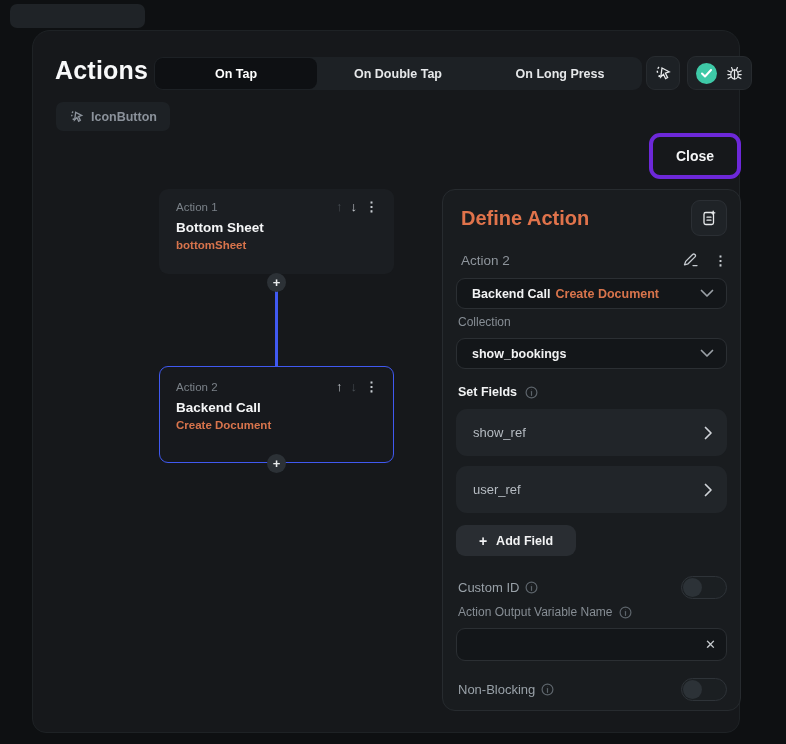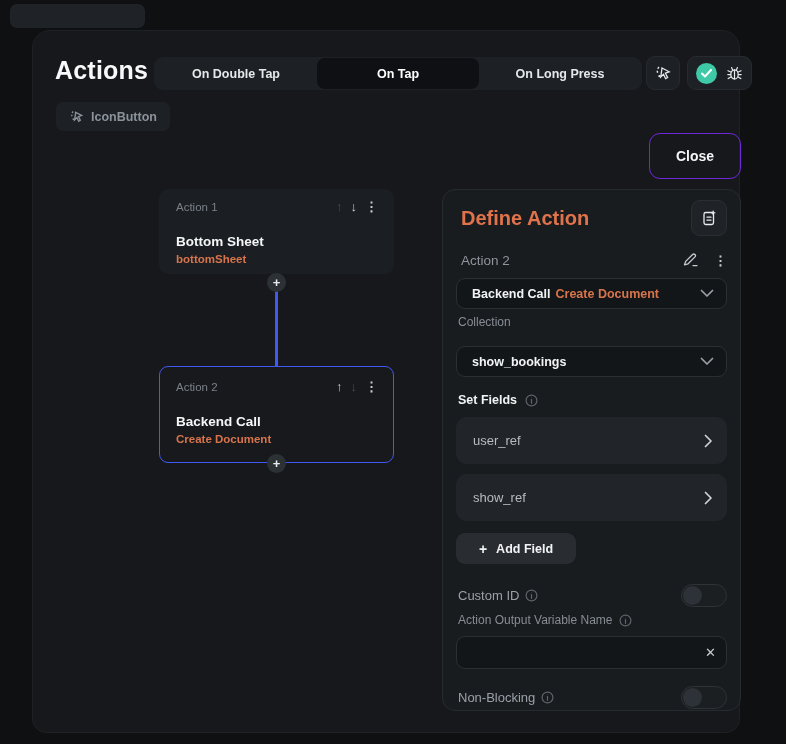--- a/index.html
+++ b/index.html
@@ -32,37 +32,37 @@
     align-items:center; justify-content:space-evenly; }
   .check-circle { width:21px; height:21px; border-radius:50%; background:#3ec9a7;
     display:flex; align-items:center; justify-content:center; cursor:pointer; }
 
   .trigger-chip { position:absolute; left:23px; top:71px; height:29px;
     background:#1d2125; border-radius:7px; display:inline-flex; align-items:center;
     gap:7px; padding:0 13px; cursor:pointer;justify-content:center; }
   .trigger-chip span.lbl { font-size:12.5px; font-weight:700; color:#8b929b; }
 
   .close-btn { position:absolute; left:616px; top:102px; width:92px; height:46px;
-    background:transparent; border:1px solid #6d28d9; border-radius:11px; color:#f4f5f6;
+    background:transparent; border:4px solid #6d28d9; border-radius:11px; color:#f4f5f6;
     font-size:14px; font-weight:700; font-family:inherit; cursor:pointer; }
 
   
   .action-card { position:absolute; width:235px; background:#1b1e22; border-radius:9px;
     padding:11px 16px 12px 17px; cursor:pointer; }
   .card-1 { left:126px; top:158px; height:85px; }
   .card-2 { left:126px; top:335px; height:97px; background:#17191d;
     border:1.5px solid #4059f1; padding:13px 15px 12px 16px; }
   .card-head { display:flex; align-items:center; }
   .card-index { font-size:11.5px; color:#7a8188; flex:1; }
   .card-icons { display:flex; align-items:center; gap:8px; }
   .arrow-ic { font-size:13px; line-height:1; cursor:pointer; font-weight:700; }
   .dots-ic { font-size:13px; line-height:1; cursor:pointer; font-weight:700; }
   .ic-bright { color:#c7ccd1; }
   .ic-dim { color:#484e54; }
-  .card-title { margin-top:21px; font-size:13.5px; font-weight:700; color:#f5f6f7; }
+  .card-title { margin-top:7px; font-size:13.5px; font-weight:700; color:#f5f6f7; }
   .card-sub { margin-top:4px; font-size:11.5px; font-weight:600; color:#d8744c; }
 
   .connector { position:absolute; left:242px; top:252px; width:3px; height:84px;
     background:#4059f1; z-index:1; }
   .plus-btn { position:absolute; width:19px; height:19px; border-radius:50%;
     background:#2c3136; color:#e9ebec; display:flex; align-items:center; justify-content:center;
     font-size:13px; font-weight:700; z-index:3; cursor:pointer; line-height:1; }
   .plus-1 { left:234px; top:242px; }
   .plus-2 { left:234px; top:423px; }
 
@@ -120,22 +120,22 @@
 
 <div class="page">
 
   <div class="redacted-tab"></div>
 
   <div class="modal">
 
     <div class="page-title">Actions</div>
 
     <div class="tabbar">
+      <div class="tab active">On Tap</div>
       <div class="tab">On Double Tap</div>
-      <div class="tab active">On Tap</div>
       <div class="tab">On Long Press</div>
     </div>
 
     <div class="icon-btn-sq gesture-btn">
       <span>
         <svg width="18" height="18" viewBox="0 0 18 18" fill="none" stroke="#e8eaec" stroke-width="1.4">
           <path d="M5 3 C3 5 2.6 8 4.6 10.4" stroke-dasharray="2 2.2"></path>
           <circle cx="5.4" cy="12.2" r="1.1" fill="#e8eaec" stroke="none"></circle>
           <path d="M8 4 L15.2 7.8 L11.4 9.2 L13.6 13.6 L11.6 14.7 L9.5 10.3 L6.8 13 Z" fill="none" stroke-width="1.3"></path>
         </svg>
@@ -245,51 +245,51 @@
         </span>
         <span>
           <svg width="14" height="9" viewBox="0 0 14 9" fill="none" stroke="#9aa0a6" stroke-width="1.7" stroke-linecap="round" stroke-linejoin="round">
               <path d="M1.5 1.5 L7 7 L12.5 1.5"></path>
             </svg>
         </span>
       </div>
 
       <div class="field-label">Collection</div>
 
-      <div class="dropdown" style="margin-top:17px;">
+      <div class="dropdown" style="margin-top:9px;">
         <span class="dd-text">show_bookings</span>
         <span>
           <svg width="14" height="9" viewBox="0 0 14 9" fill="none" stroke="#9aa0a6" stroke-width="1.7" stroke-linecap="round" stroke-linejoin="round">
               <path d="M1.5 1.5 L7 7 L12.5 1.5"></path>
             </svg>
         </span>
       </div>
 
       <div class="label-row">
         <span class="bold-lbl">Set Fields</span>
         <span class="info-ic">
           <svg width="13" height="13" viewBox="0 0 13 13" fill="none" stroke="currentColor" stroke-width="1.2">
               <circle cx="6.5" cy="6.5" r="5.4"></circle>
               <path d="M6.5 5.6 V9.3" stroke-linecap="round"></path>
               <circle cx="6.5" cy="3.8" r="0.4" fill="currentColor" stroke="none"></circle>
             </svg>
         </span>
       </div>
 
       <div class="set-field">
-        <span class="name">user_ref</span>
+        <span class="name">show_ref</span>
         <span>
           <svg width="9" height="14" viewBox="0 0 9 14" fill="none" stroke="#cfd3d7" stroke-width="1.7" stroke-linecap="round" stroke-linejoin="round">
               <path d="M1.5 1.5 L7 7 L1.5 12.5"></path>
             </svg>
         </span>
       </div>
 
       <div class="set-field">
-        <span class="name">show_ref</span>
+        <span class="name">user_ref</span>
         <span>
           <svg width="9" height="14" viewBox="0 0 9 14" fill="none" stroke="#cfd3d7" stroke-width="1.7" stroke-linecap="round" stroke-linejoin="round">
               <path d="M1.5 1.5 L7 7 L1.5 12.5"></path>
             </svg>
         </span>
       </div>
 
       <button class="add-field-btn">
         <span class="plus-g">+</span>
         <span>Add Field</span>

